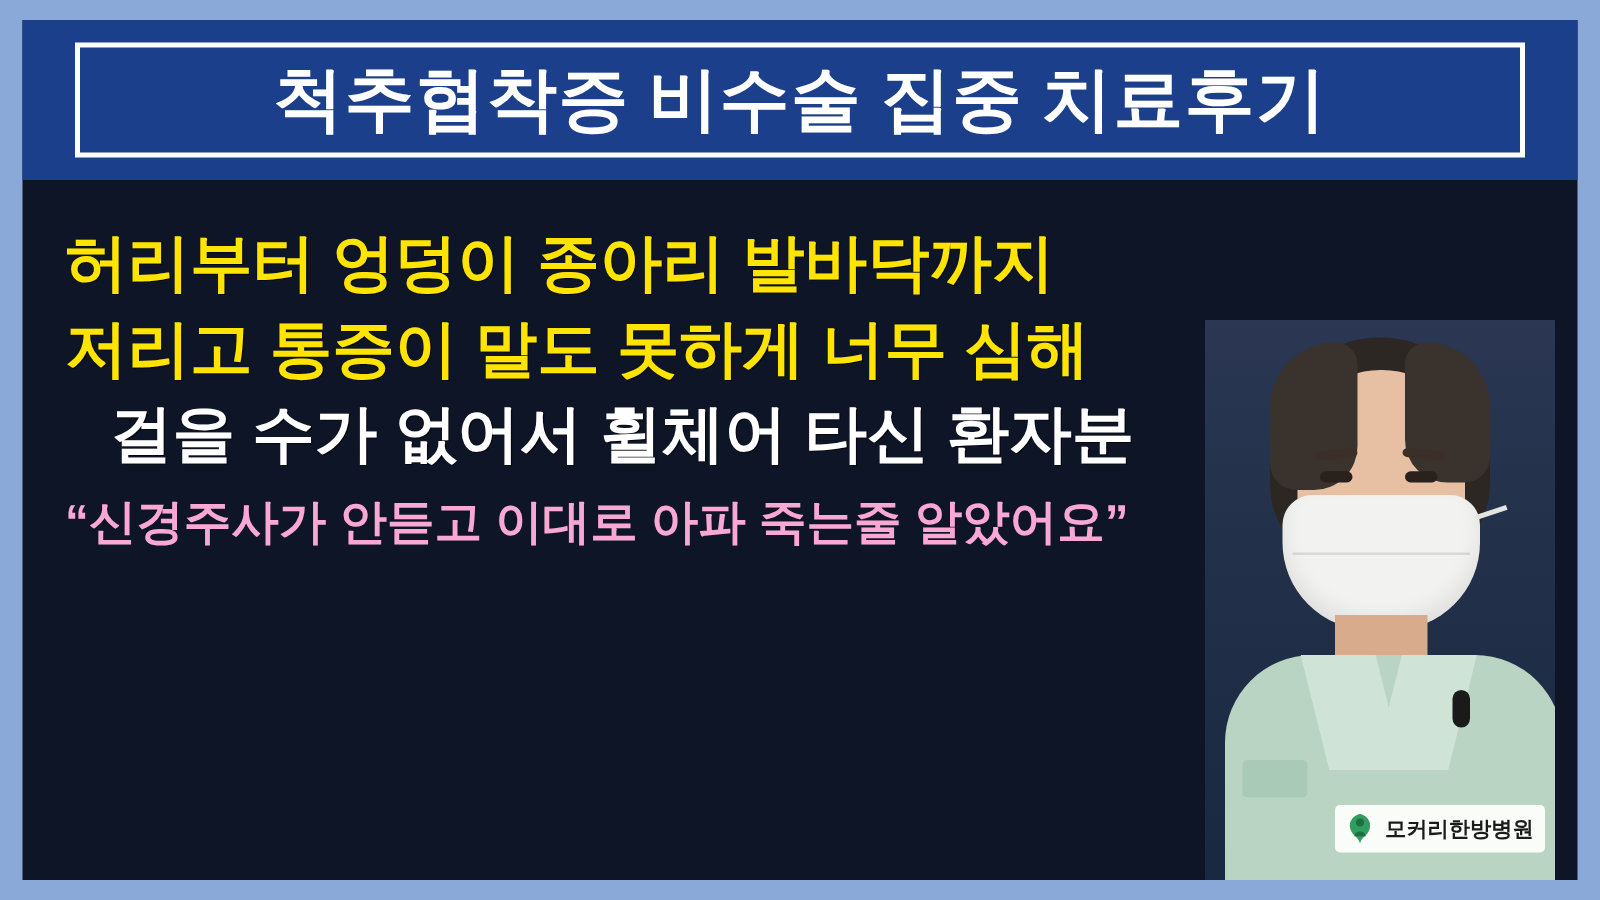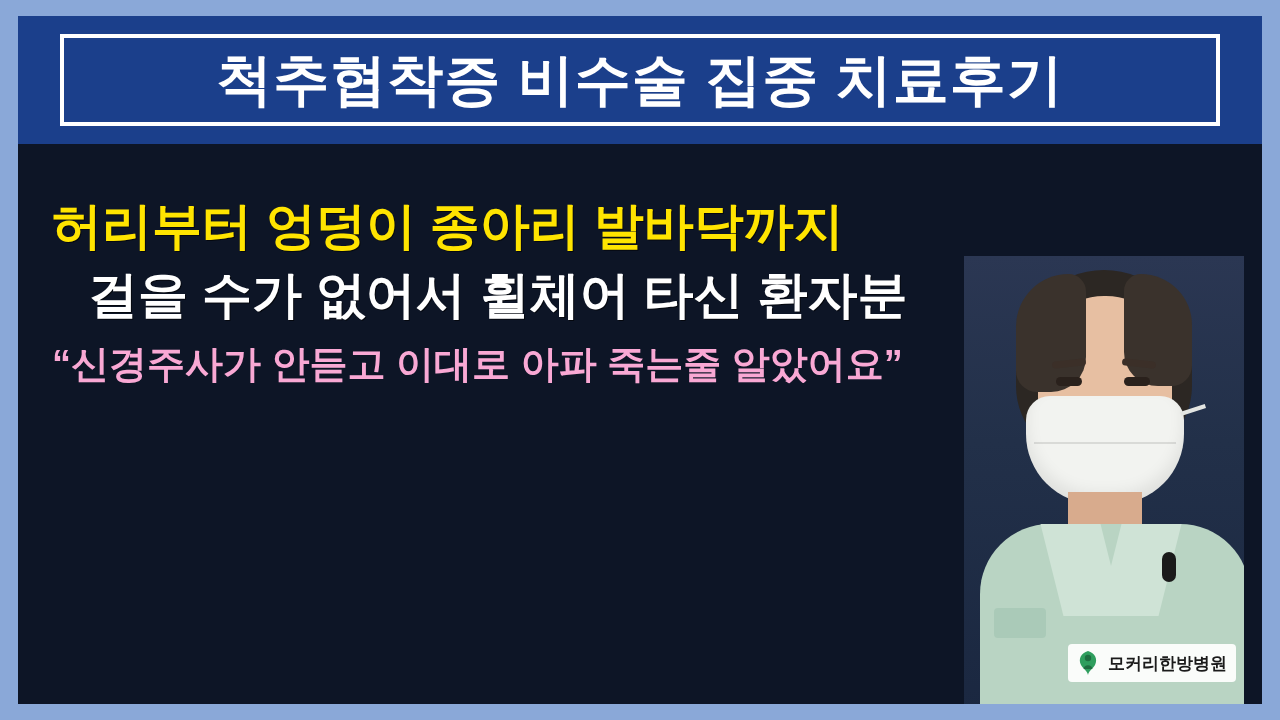--- a/index.html
+++ b/index.html
@@ -30,20 +30,21 @@
     background: #0d1526;
     overflow: hidden;
   }
   
   .title-band {
     position: absolute;
     left: 18px; top: 16px;
     width: 1244px; height: 128px;
     background: #1b3f8b;
     box-sizing: border-box;
+    font-family: Liberation Serif, serif;
   }
   .title-inner {
     position: absolute;
     left: 42px; top: 18px;
     width: 1160px; height: 92px;
     border: 4px solid #ffffff;
     box-sizing: border-box;
     display: flex;
     align-items: center;
     justify-content: center;
@@ -175,21 +176,21 @@
     left: 30px; top: 352px;
     width: 52px; height: 30px;
     background: #a9c9b7;
     border-radius: 4px;
     opacity: 0.9;
   }
   
   .lines {
     position: absolute;
     left: 34px;
-    top: 184px;
+    top: 168px;
     width: 1080px;
   }
   .line {
     color: #ffffff;
     font-weight: bold;
     line-height: 1.05;
     white-space: nowrap;
   }
   .l1, .l2 {
     color: #ffe400;
@@ -288,20 +289,21 @@
       <div class="p-neck"></div>
       <div class="p-body"></div>
       <div class="p-collar-l"></div>
       <div class="p-collar-r"></div>
       <div class="p-badge"></div>
       <div class="p-mic"></div>
     </div>
 
     <div class="lines">
       <div class="line l1">허리부터 엉덩이 종아리 발바닥까지</div>
+      <div class="line l2">저리고 통증이 말도 못하게 너무 심해</div>
       <div class="line l3">걸을 수가 없어서 휠체어 타신 환자분</div>
       <div class="quote">“신경주사가 안듣고 이대로 아파 죽는줄 알았어요”</div>
     </div>
 
 
 
     <div class="logo">
       <span class="logo-mark">
         <svg width="26" height="28" viewBox="0 0 26 28" xmlns="http://www.w3.org/2000/svg">
           <path d="M13 2 C6 4, 3 10, 6 16 C8 20, 12 21, 13 26 C14 21, 18 20, 20 16 C23 10, 20 4, 13 2 Z" fill="#2f9e5e"></path>

